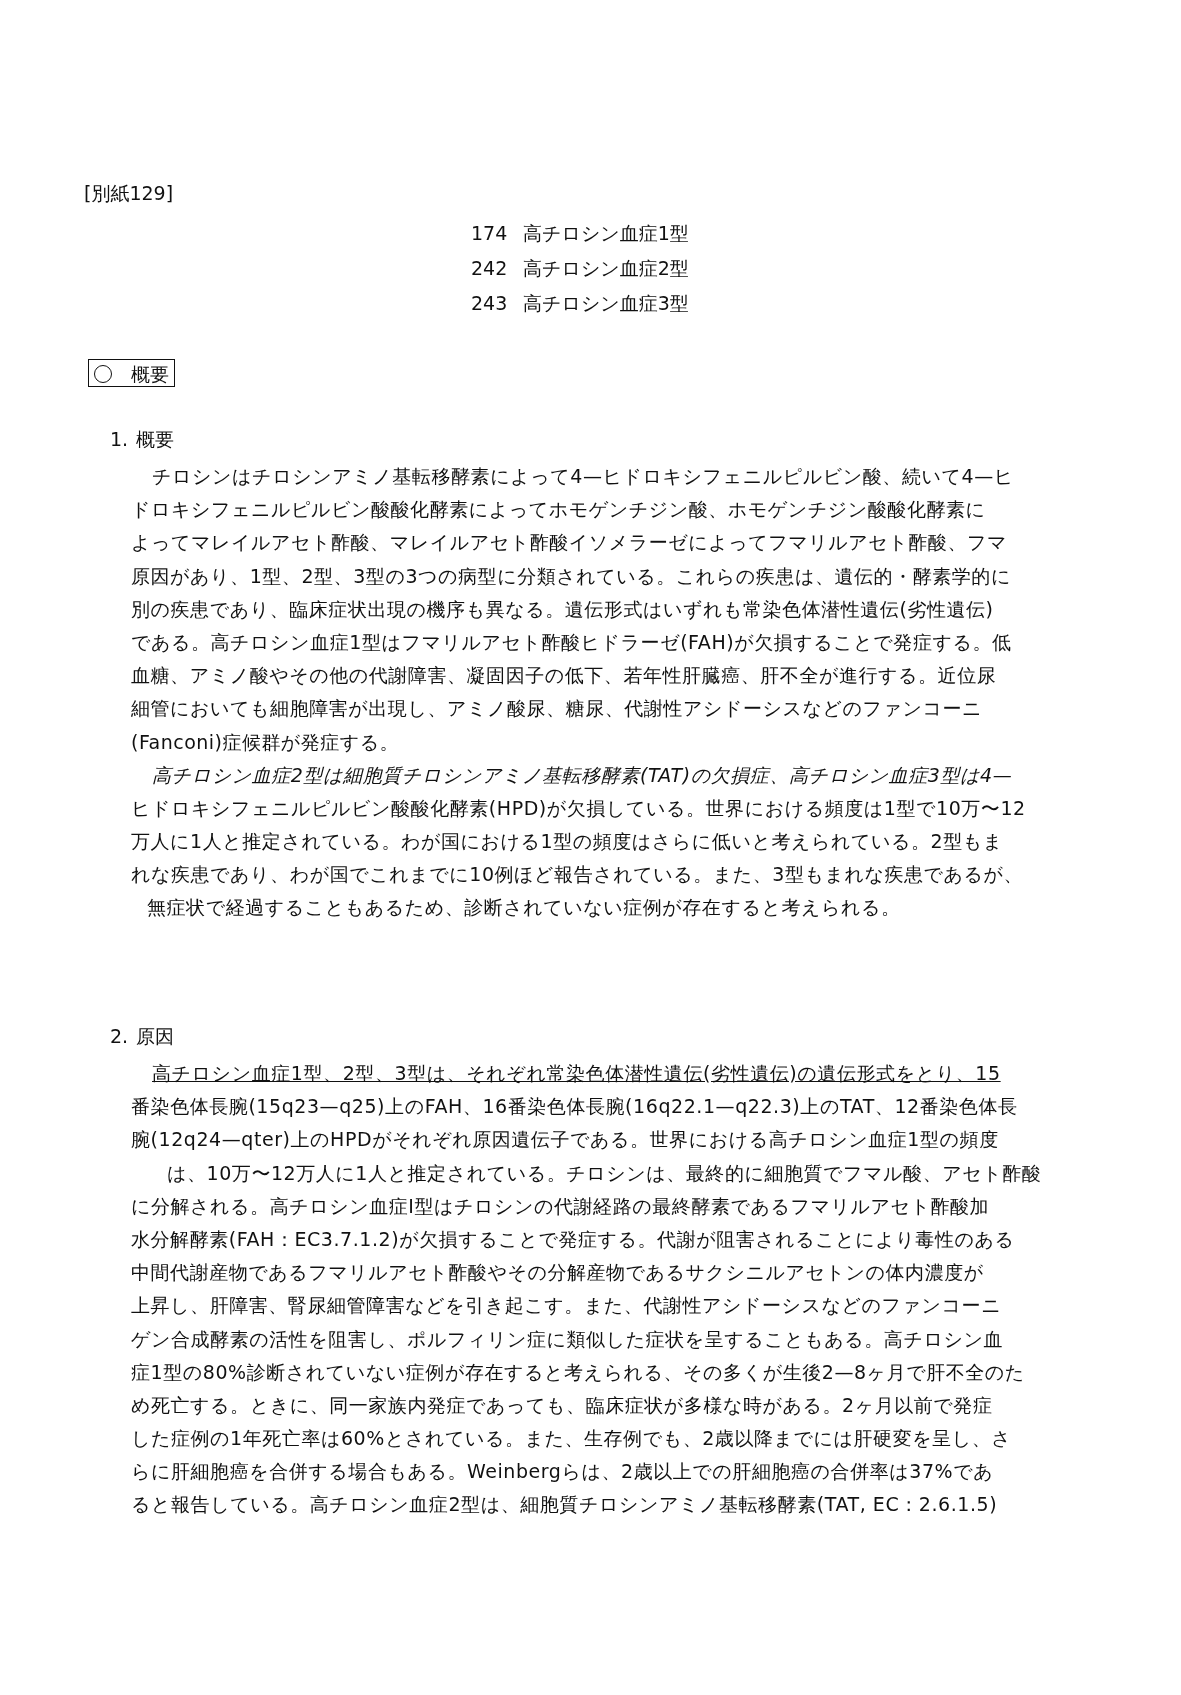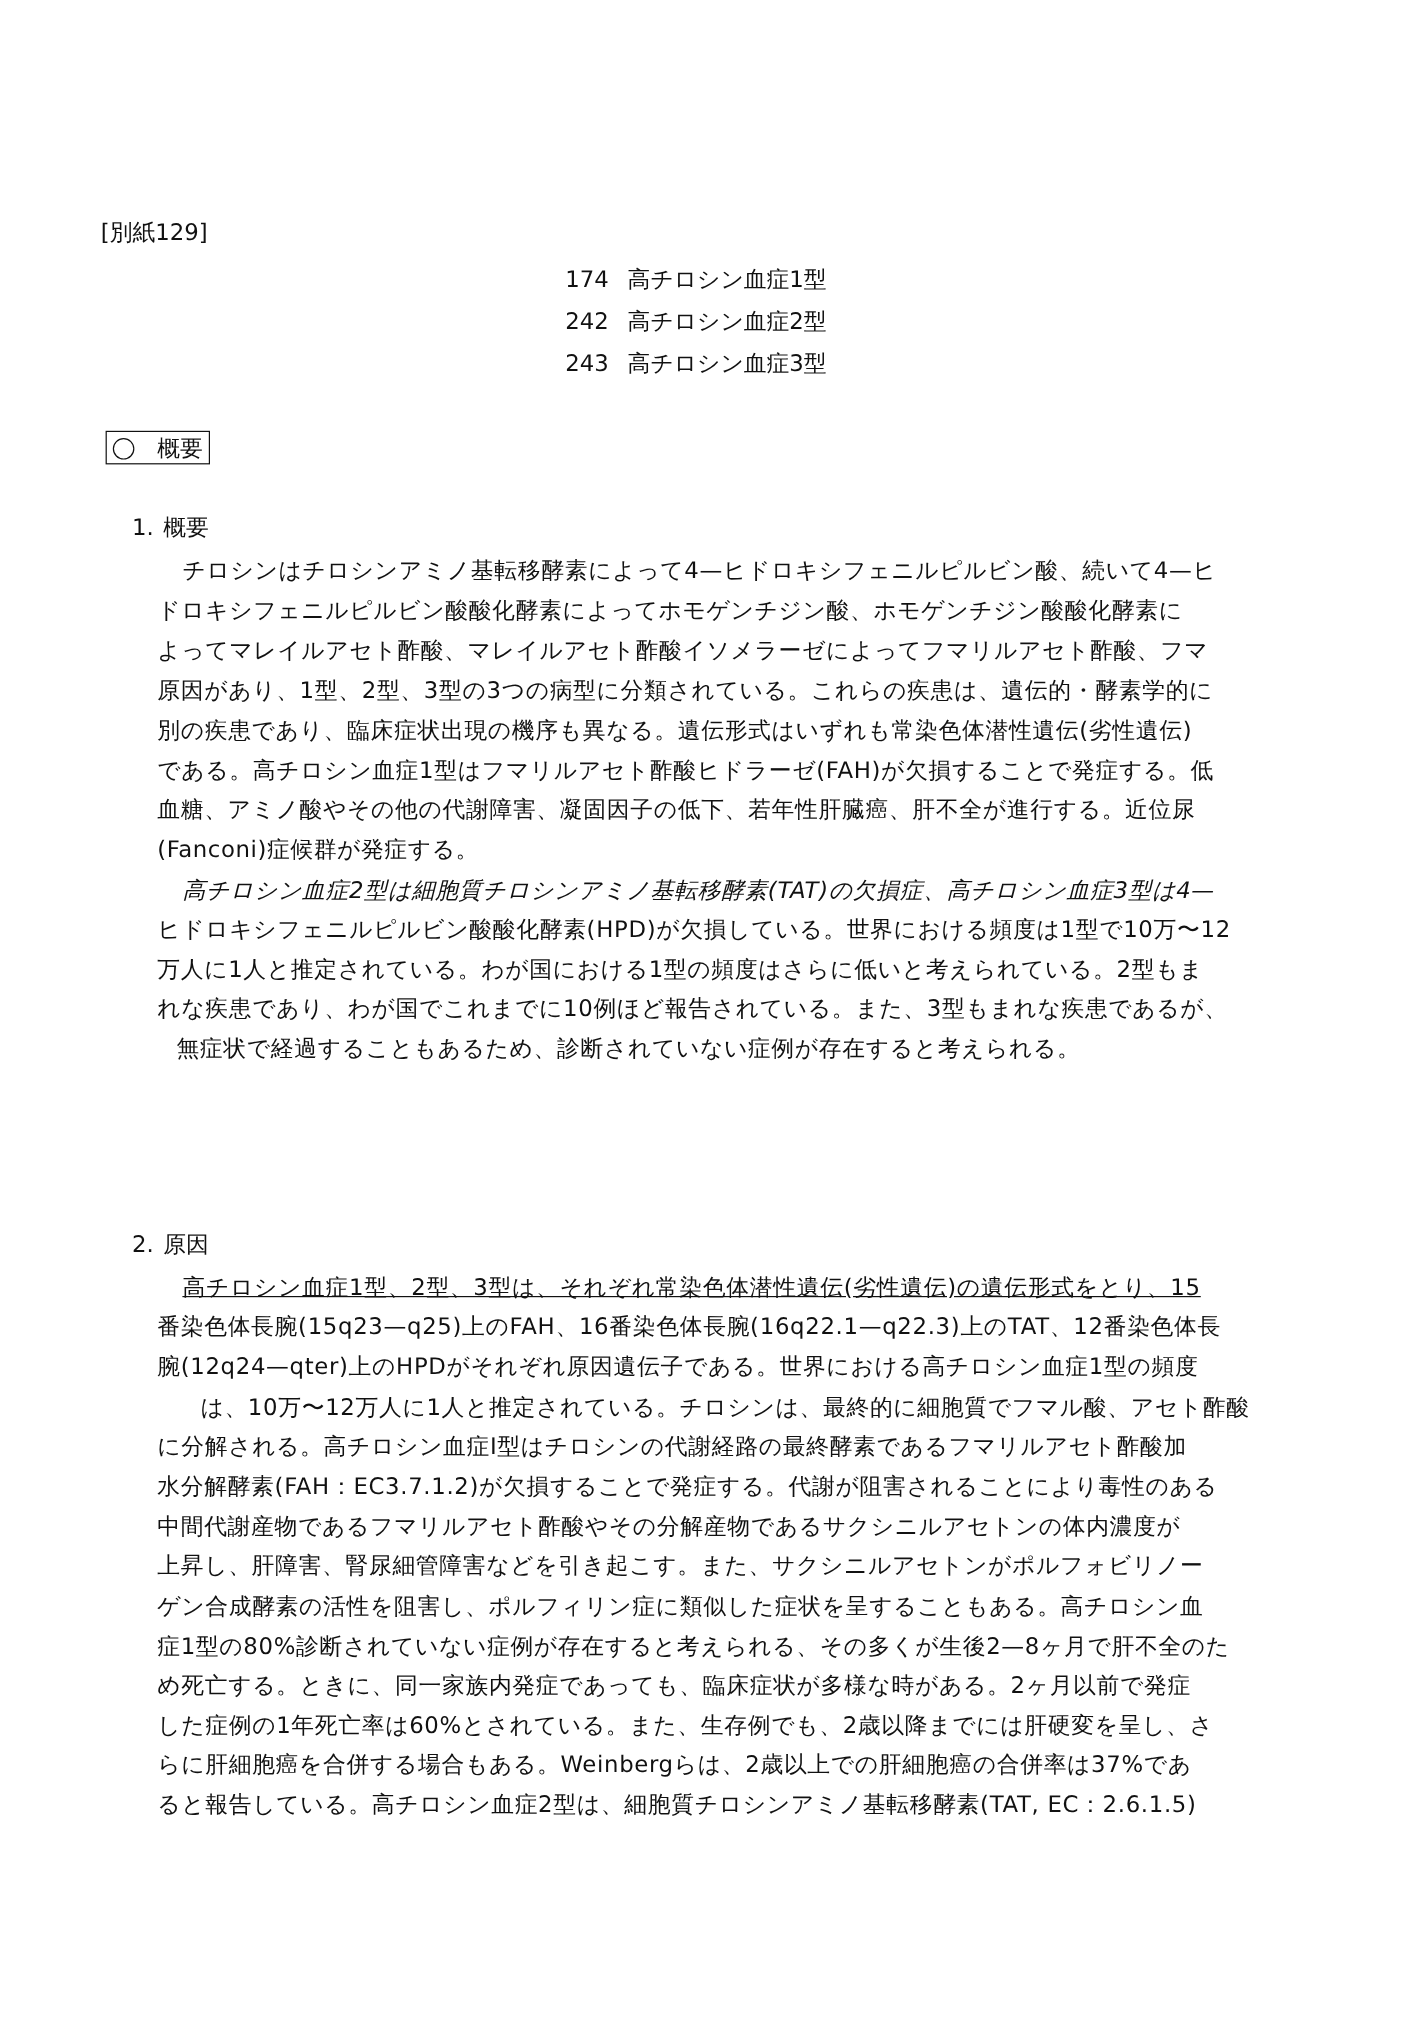--- a/index.html
+++ b/index.html
@@ -73,40 +73,41 @@
     <span class="snum">1.</span><span>概要</span>
   </div>
   <div class="para" style="top:465px;">
     <div class="line indent" style="letter-spacing: 0.576744px;">チロシンはチロシンアミノ基転移酵素によって4—ヒドロキシフェニルピルビン酸、続いて4—ヒ</div>
     <div class="line" style="letter-spacing: 0.552381px;">ドロキシフェニルピルビン酸酸化酵素によってホモゲンチジン酸、ホモゲンチジン酸酸化酵素に</div>
     <div class="line" style="letter-spacing: 0.553488px;">よってマレイルアセト酢酸、マレイルアセト酢酸イソメラーゼによってフマリルアセト酢酸、フマ</div>
     <div class="line" style="letter-spacing: 0.555556px;">原因があり、1型、2型、3型の3つの病型に分類されている。これらの疾患は、遺伝的・酵素学的に</div>
     <div class="line" style="letter-spacing: 0.554545px;">別の疾患であり、臨床症状出現の機序も異なる。遺伝形式はいずれも常染色体潜性遺伝(劣性遺伝)</div>
     <div class="line" style="letter-spacing: 0.556522px;">である。高チロシン血症1型はフマリルアセト酢酸ヒドラーゼ(FAH)が欠損することで発症する。低</div>
     <div class="line" style="letter-spacing: 0.553488px;">血糖、アミノ酸やその他の代謝障害、凝固因子の低下、若年性肝臓癌、肝不全が進行する。近位尿</div>
+    <div class="line" style="letter-spacing: 0.552381px;">細管においても細胞障害が出現し、アミノ酸尿、糖尿、代謝性アシドーシスなどのファンコーニ</div>
     <div class="line" style="letter-spacing: 0.482353px;">(Fanconi)症候群が発症する。</div>
     <div class="line indent" style="letter-spacing: 0.578261px; font-style: italic;">高チロシン血症2型は細胞質チロシンアミノ基転移酵素(TAT)の欠損症、高チロシン血症3型は4—</div>
     <div class="line" style="letter-spacing: 0.558333px;">ヒドロキシフェニルピルビン酸酸化酵素(HPD)が欠損している。世界における頻度は1型で10万〜12</div>
     <div class="line" style="letter-spacing: 0.554545px;">万人に1人と推定されている。わが国における1型の頻度はさらに低いと考えられている。2型もま</div>
     <div class="line" style="letter-spacing: 0.555556px;">れな疾患であり、わが国でこれまでに10例ほど報告されている。また、3型もまれな疾患であるが、</div>
     <div class="line" style="letter-spacing: 0.545946px; margin-left: 16px;">無症状で経過することもあるため、診断されていない症例が存在すると考えられる。</div>
   </div>
 
   <div class="section-heading" style="top:1024px;">
     <span class="snum">2.</span><span>原因</span>
   </div>
   <div class="para" style="top:1062px;">
     <div class="line indent" style="letter-spacing: 0.577778px; text-decoration: underline;">高チロシン血症1型、2型、3型は、それぞれ常染色体潜性遺伝(劣性遺伝)の遺伝形式をとり、15</div>
     <div class="line" style="letter-spacing: 0.565517px;">番染色体長腕(15q23—q25)上のFAH、16番染色体長腕(16q22.1—q22.3)上のTAT、12番染色体長</div>
     <div class="line" style="letter-spacing: 0.559184px;">腕(12q24—qter)上のHPDがそれぞれ原因遺伝子である。世界における高チロシン血症1型の頻度</div>
     <div class="line" style="letter-spacing: 0.555556px; margin-left: 36px;">は、10万〜12万人に1人と推定されている。チロシンは、最終的に細胞質でフマル酸、アセト酢酸</div>
     <div class="line" style="letter-spacing: 0.553488px;">に分解される。高チロシン血症I型はチロシンの代謝経路の最終酵素であるフマリルアセト酢酸加</div>
     <div class="line" style="letter-spacing: 0.56px;">水分解酵素(FAH：EC3.7.1.2)が欠損することで発症する。代謝が阻害されることにより毒性のある</div>
     <div class="line" style="letter-spacing: 0.552381px;">中間代謝産物であるフマリルアセト酢酸やその分解産物であるサクシニルアセトンの体内濃度が</div>
-    <div class="line" style="letter-spacing: 0.553488px;">上昇し、肝障害、腎尿細管障害などを引き起こす。また、サクシニルアセトンがポルフォビリノー</div>
+    <div class="line" style="letter-spacing: 0.553488px;">上昇し、肝障害、腎尿細管障害などを引き起こす。また、代謝性アシドーシスなどのファンコーニ</div>
     <div class="line" style="letter-spacing: 0.553488px;">ゲン合成酵素の活性を阻害し、ポルフィリン症に類似した症状を呈することもある。高チロシン血</div>
     <div class="line" style="letter-spacing: 0.555556px;">症1型の80%診断されていない症例が存在すると考えられる、その多くが生後2—8ヶ月で肝不全のた</div>
     <div class="line" style="letter-spacing: 0.553488px;">め死亡する。ときに、同一家族内発症であっても、臨床症状が多様な時がある。2ヶ月以前で発症</div>
     <div class="line" style="letter-spacing: 0.555556px;">した症例の1年死亡率は60%とされている。また、生存例でも、2歳以降までには肝硬変を呈し、さ</div>
     <div class="line" style="letter-spacing: 0.557447px;">らに肝細胞癌を合併する場合もある。Weinbergらは、2歳以上での肝細胞癌の合併率は37%であ</div>
     <div class="line" style="letter-spacing: 0.560784px;">ると報告している。高チロシン血症2型は、細胞質チロシンアミノ基転移酵素(TAT, EC：2.6.1.5)</div>
   </div>
 
 </div>
 

